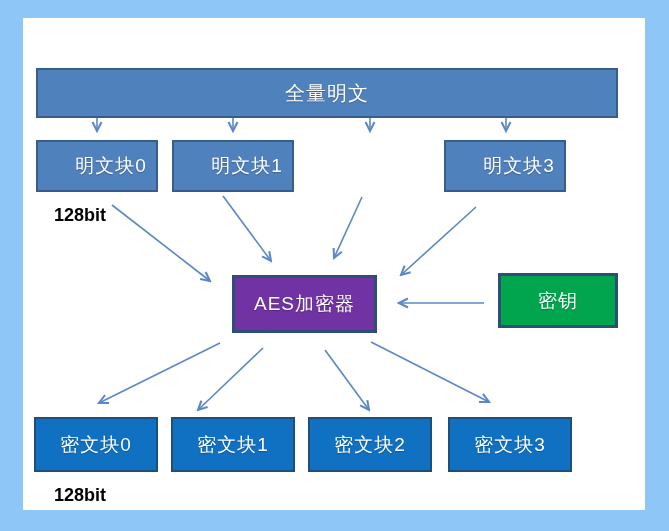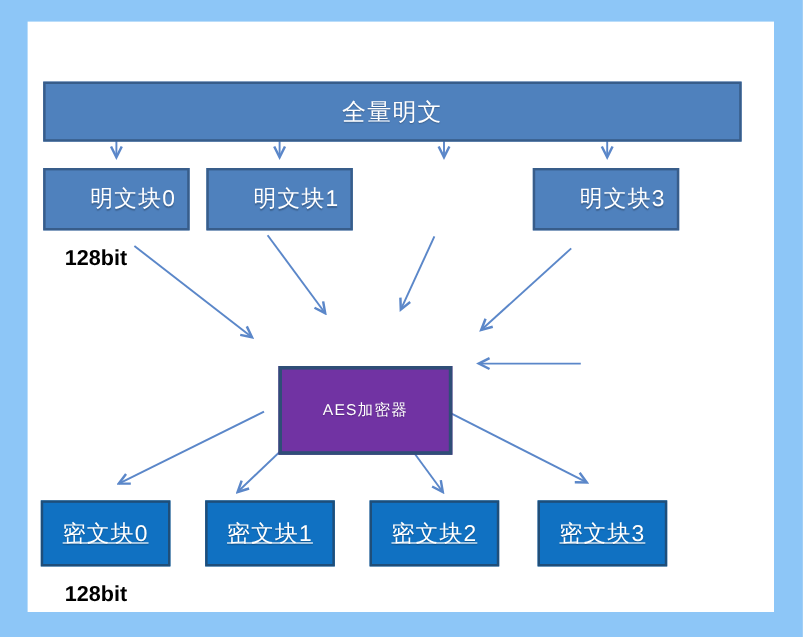--- a/index.html
+++ b/index.html
@@ -59,33 +59,31 @@
     font-size:20px;
     margin-top:44px;
   }
   .node-plain{
     top:140px;width:122px;height:52px;
     background:var(--plaintext-fill);
     border:2px solid var(--plaintext-border);
     padding-left:28px;
   }
   .node-cipher{
-    top:417px;width:108px;height:55px;
+    top:417px;width:124px;height:55px;
     background:var(--ciphertext-fill);
     border:2px solid var(--ciphertext-border);
-    text-decoration:underline;
   }
   .col0{left:36px;} .col1{left:172px;} .col2{left:308px;} .col3{left:444px;}
   .ccol0{left:34px;} .ccol1{left:171px;} .ccol2{left:308px;} .ccol3{left:448px;}
   .node-aes{
-    left:232px;top:275px;width:145px;height:74px;
+    left:232px;top:275px;width:145px;height:58px;
     background:var(--encryptor-fill);
     border:3px solid var(--dark-border);
-    font-size:13px;
-    margin-top:30px;
+    font-size:19px;
   }
   .node-key{
     left:498px;top:273px;width:120px;height:55px;
     background:var(--key-fill);
     border:3px solid var(--dark-border);
   }
   .bit-label{
     position:absolute;
     left:54px;
     color:var(--label-text);
@@ -137,20 +135,21 @@
   <div class="node node-full">全量明文</div>
 
   <div class="node node-plain col0">明文块0</div>
   <div class="node node-plain col1">明文块1</div>
   <div class="node node-plain col3">明文块3</div>
 
   <div class="bit-label bit-top">128bit</div>
 
   <div class="node node-aes">AES加密器</div>
 
+  <div class="node node-key">密钥</div>
 
   <div class="node node-cipher ccol0">密文块0</div>
   <div class="node node-cipher ccol1">密文块1</div>
   <div class="node node-cipher ccol2">密文块2</div>
   <div class="node node-cipher ccol3">密文块3</div>
 
   <div class="bit-label bit-bottom">128bit</div>
 
 </div>
 

